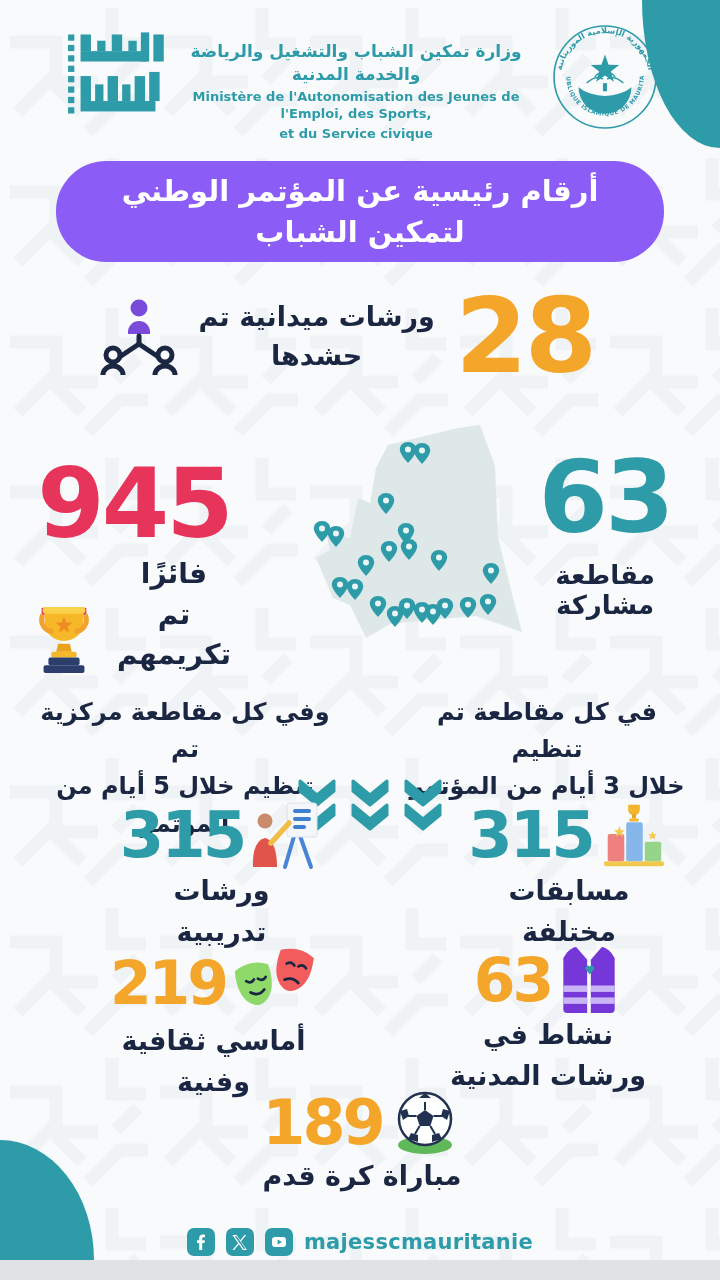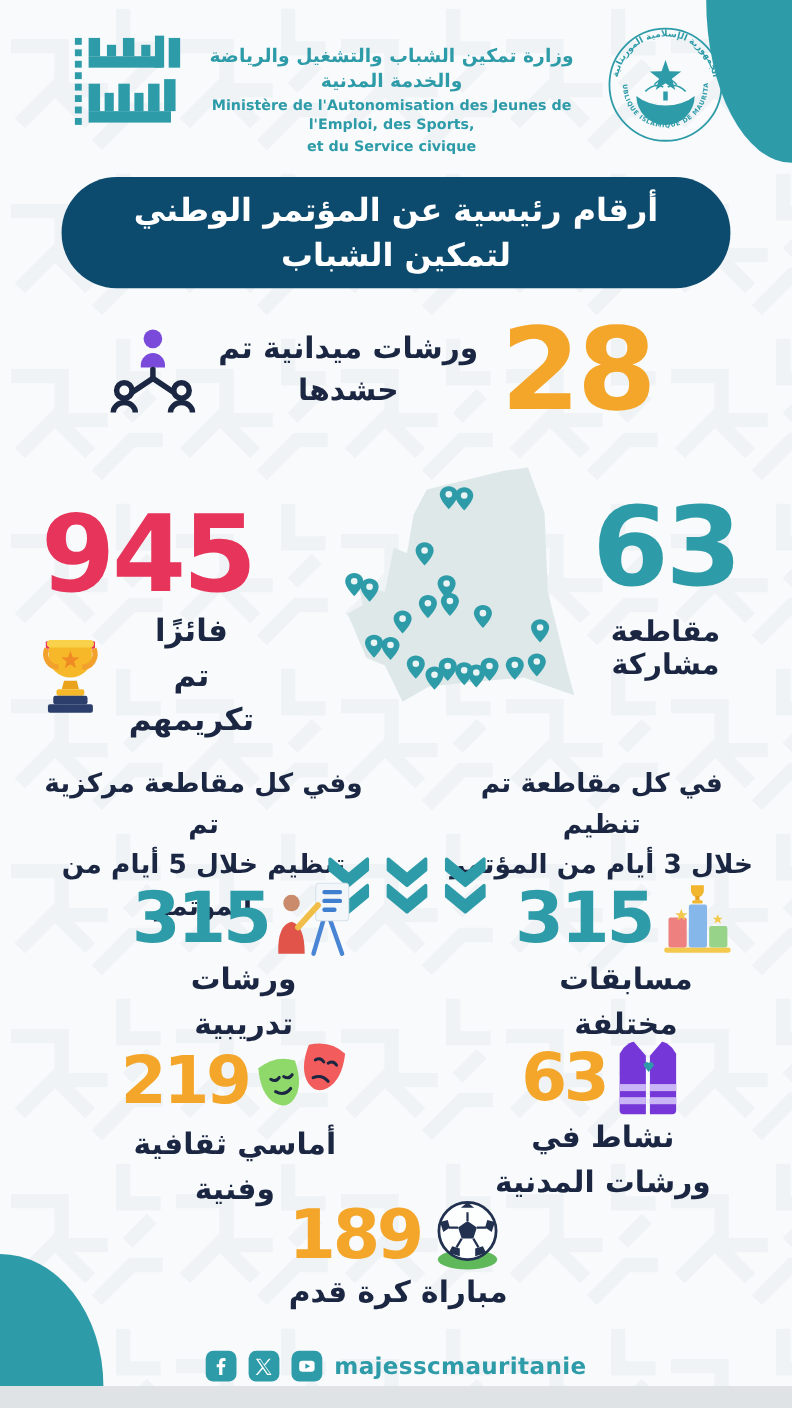--- a/index.html
+++ b/index.html
@@ -21,40 +21,40 @@
 
   
   .logo{position:absolute;left:66px;top:26px;width:104px;height:96px;}
   .ministry{position:absolute;left:176px;top:40px;width:360px;text-align:center;color:#2E9BA9;}
   .ministry .ar-line{font-size:17px;font-weight:700;direction:rtl;line-height:1.35;}
   .ministry .fr-line{font-size:13px;font-weight:700;line-height:1.3;margin-top:3px;}
   .emblem{position:absolute;right:62px;top:24px;width:106px;height:106px;}
 
   
   .banner{position:absolute;left:56px;top:161px;width:608px;height:101px;
-    background:#0c4a6e;border-radius:50px;display:flex;flex-direction:column;
+    background:#8b5cf6;border-radius:50px;display:flex;flex-direction:column;
     align-items:center;justify-content:center;color:#FFFFFF;}
   .banner .b1,.banner .b2{font-size:29px;font-weight:800;direction:rtl;line-height:1.4;}
 
   
   .num{font-weight:800;letter-spacing:-3px;line-height:.95;}
   .arlabel{font-weight:800;color:#1B2742;direction:rtl;}
 
   
   .stat28{position:absolute;left:100px;top:287px;width:494px;display:flex;align-items:center;gap:12px;}
   .stat28 .lbl{flex:1;text-align:center;font-size:27px;line-height:1.45;}
   .stat28 .num{font-size:104px;color:#F4A62B;}
 
   
   .mapwrap{position:absolute;left:308px;top:420px;width:336px;height:250px;z-index:1;}
 
   
   .stat945{position:absolute;left:28px;top:458px;width:212px;z-index:2;}
   .stat945 .num{font-size:97px;color:#E7345B;text-align:center;}
-  .stat945 .row{display:flex;align-items:center;gap:8px;margin-top:2px;}
+  .stat945 .row{display:flex;align-items:flex-end;gap:8px;margin-top:2px;}
   .stat945 .lbls{flex:1;text-align:center;font-size:28px;line-height:1.45;padding-top:2px;}
 
   
   .stat63{position:absolute;left:505px;top:450px;width:200px;text-align:center;z-index:2;}
   .stat63 .num{font-size:100px;color:#2E9BA9;}
   .stat63 .lbl{font-size:26px;margin-top:15px;}
 
   
   .note{position:absolute;top:694px;text-align:center;font-size:24px;font-weight:800;
     direction:rtl;line-height:1.55;color:#1B2742;}

